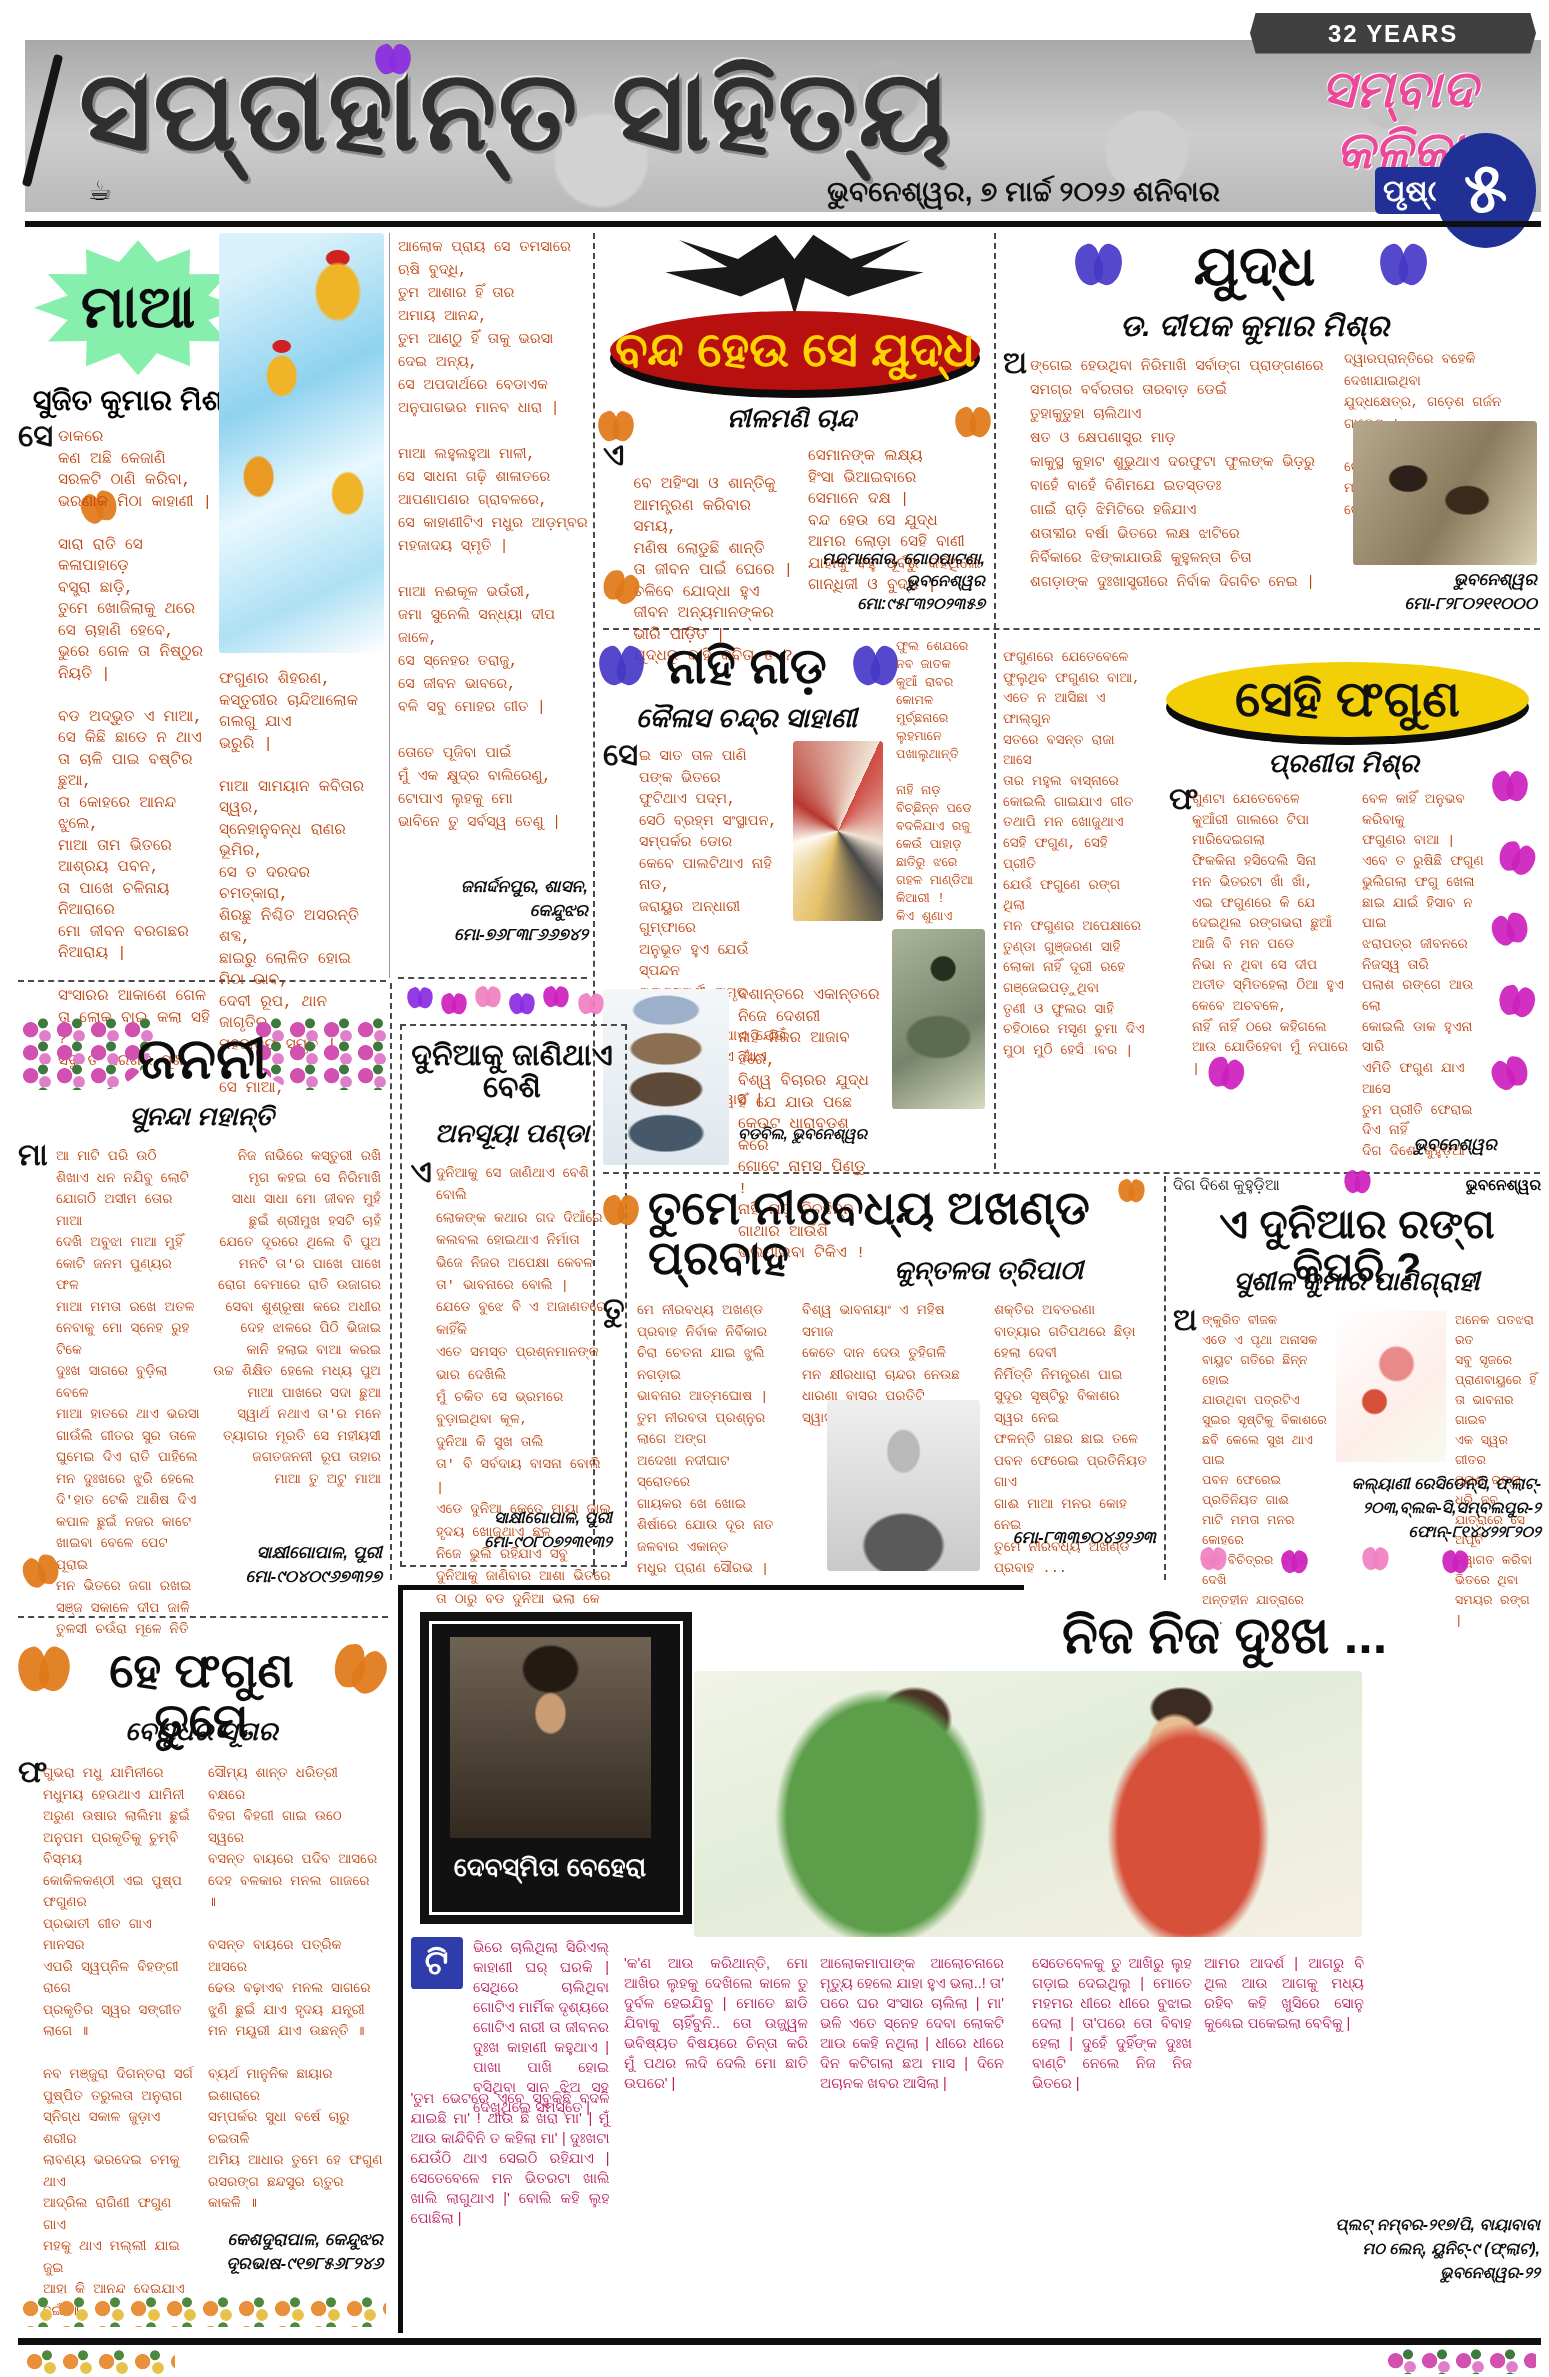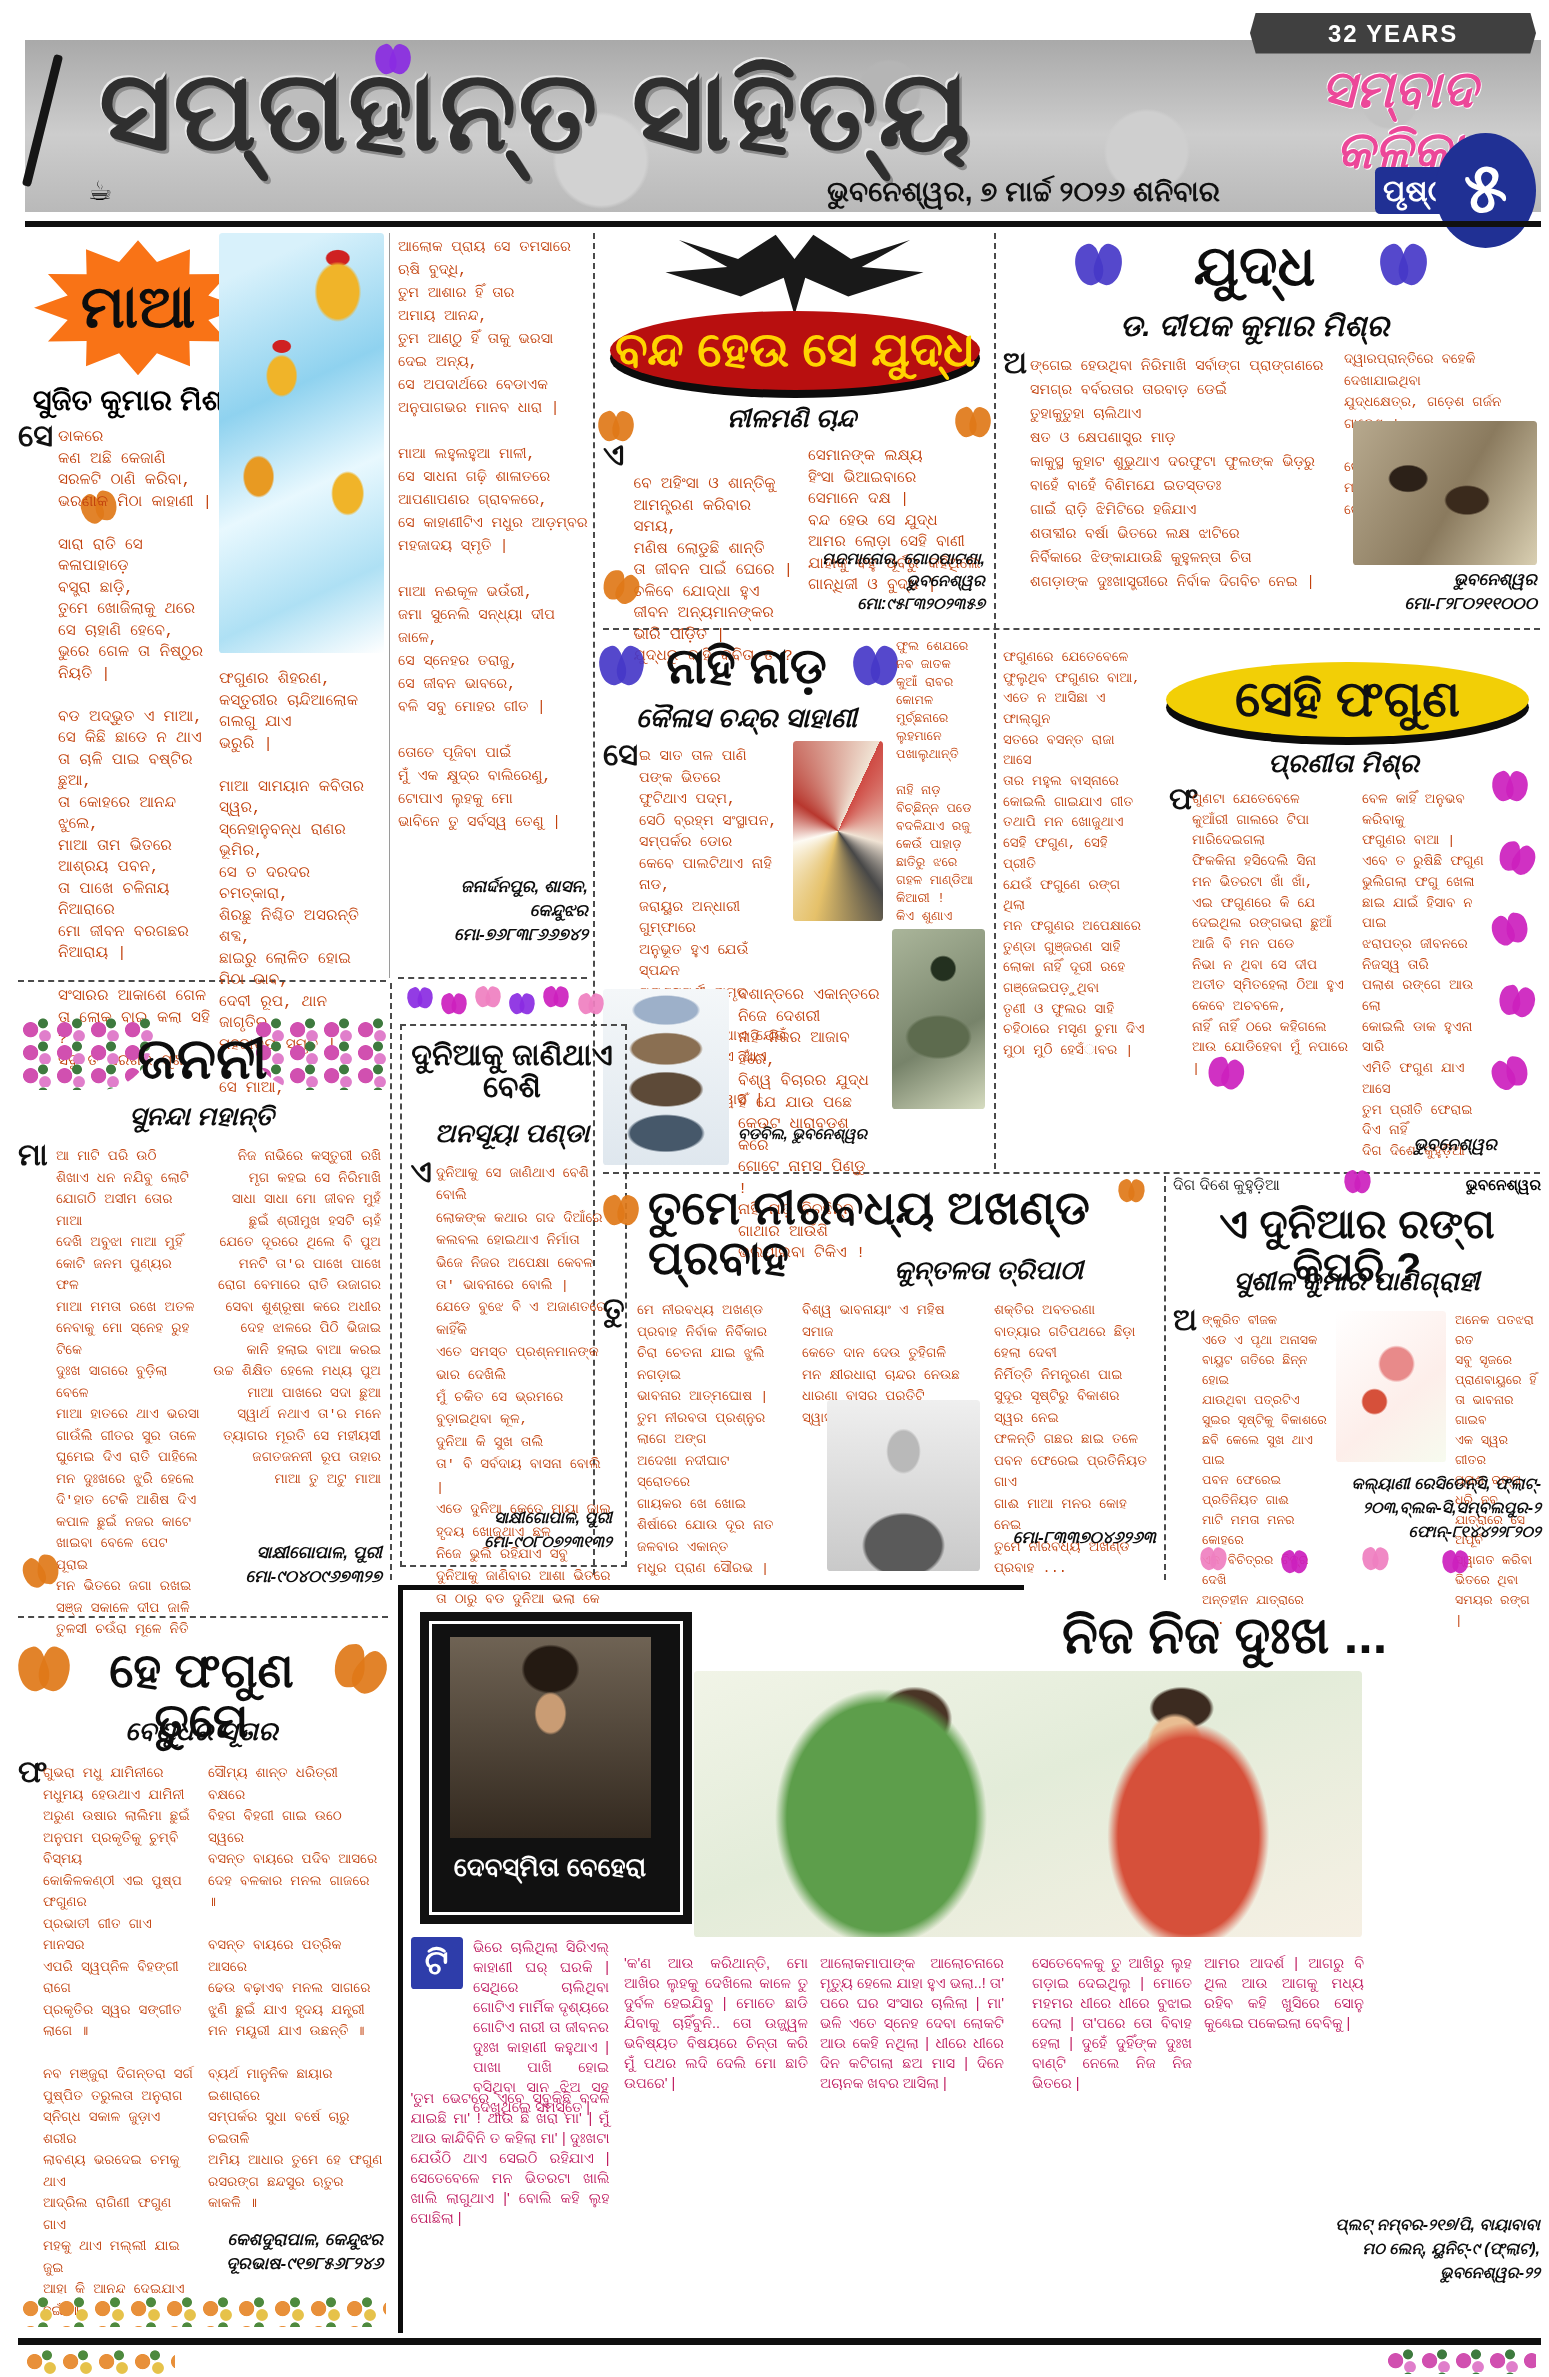--- a/index.html
+++ b/index.html
@@ -7,35 +7,35 @@
   .abs{position:absolute;}
   
   .band{background:
     radial-gradient(circle 63px at 18% 40%, #bdbdbd 0 55%, transparent 60%),
     radial-gradient(circle 81px at 38% 70%, #d2d2d2 0 55%, transparent 60%),
     radial-gradient(circle 54px at 57% 30%, #b5b5b5 0 55%, transparent 60%),
     radial-gradient(circle 72px at 74% 65%, #cfcfcf 0 55%, transparent 60%),
     radial-gradient(circle 49px at 90% 35%, #c3c3c3 0 55%, transparent 60%),
     linear-gradient(180deg,#a9a9a9,#cdcdcd 55%,#b9b9b9);}
   .mast-title{font-weight:900;color:#2f2f2f;letter-spacing:1.8px;
-    text-shadow:2.7px 2.7px 0 #8d8d8d,-1.8px -1.8px 0 #e8e8e8;margin-left:20px;}
+    text-shadow:2.7px 2.7px 0 #8d8d8d,-1.8px -1.8px 0 #e8e8e8;}
   .ribbon{background:#404040;color:#fff;font-weight:900;text-align:center;
     clip-path:polygon(2% 0,98% 0,100% 50%,98% 100%,2% 100%,0 50%);}
   .logo-script{color:#ec4899;font-weight:900;font-style:italic;text-shadow:0.9px 0.9px 0 #fff,-0.9px -0.9px 0 #fff;}
   .page-badge-label{background:#203094;color:#fff;font-weight:900;text-align:center;border-radius:5.4px;}
   .page-badge-num{background:#203094;color:#fff;font-weight:900;text-align:center;border-radius:50%;}
   .rule{background:#101010;}
   
   .hl{font-weight:900;color:#0d0d0d;text-align:center;line-height:1.05;}
   .byline{font-weight:700;font-style:italic;font-size:26px;text-align:center;color:#0d0d0d;}
   .poem{white-space:pre-line;font-size:15.3px;line-height:21.5px;color:#c2410c;font-family:Liberation Mono, monospace;}
   .prose{font-size:14.4px;line-height:20px;color:#be185d;text-align:justify;}
   .sig{font-weight:700;font-style:italic;text-align:right;white-space:pre-line;font-size:17px;line-height:24px;color:#0d0d0d;}
   .drop{font-weight:900;font-size:30.5px;color:#111;}
-  .starburst{background:#f97316;clip-path:polygon(100% 50%,83.8% 59.1%,93.3% 75%,74.7% 74.7%,75% 93.3%,59.1% 83.8%,50% 100%,40.9% 83.8%,25% 93.3%,25.3% 74.7%,6.7% 75%,16.2% 59.1%,0% 50%,16.2% 40.9%,6.7% 25%,25.3% 25.3%,25% 6.7%,40.9% 16.2%,50% 0%,59.1% 16.2%,75% 6.7%,74.7% 25.3%,93.3% 25%,83.8% 40.9%);
+  .starburst{background:#86efac;clip-path:polygon(100% 50%,83.8% 59.1%,93.3% 75%,74.7% 74.7%,75% 93.3%,59.1% 83.8%,50% 100%,40.9% 83.8%,25% 93.3%,25.3% 74.7%,6.7% 75%,16.2% 59.1%,0% 50%,16.2% 40.9%,6.7% 25%,25.3% 25.3%,25% 6.7%,40.9% 16.2%,50% 0%,59.1% 16.2%,75% 6.7%,74.7% 25.3%,93.3% 25%,83.8% 40.9%);
     display:flex;align-items:center;justify-content:center;}
   .oval-red{background:#b80f0f;color:#ffd400;border-radius:50%;box-shadow:0 8px 0 #0c0c0c;
     display:flex;align-items:center;justify-content:center;font-weight:900;}
   .oval-yellow{background:#f2cf06;color:#111;border-radius:50%;box-shadow:0 8px 0 #0c0c0c;
     display:flex;align-items:center;justify-content:center;font-weight:900;}
   
   .vdash{border-left:2.7px dashed #4a4a4a;width:0;}
   .hdash{border-top:2.7px dashed #4a4a4a;height:0;}
   .vline{border-left:1.8px solid #9a9a9a;width:0;}
   

